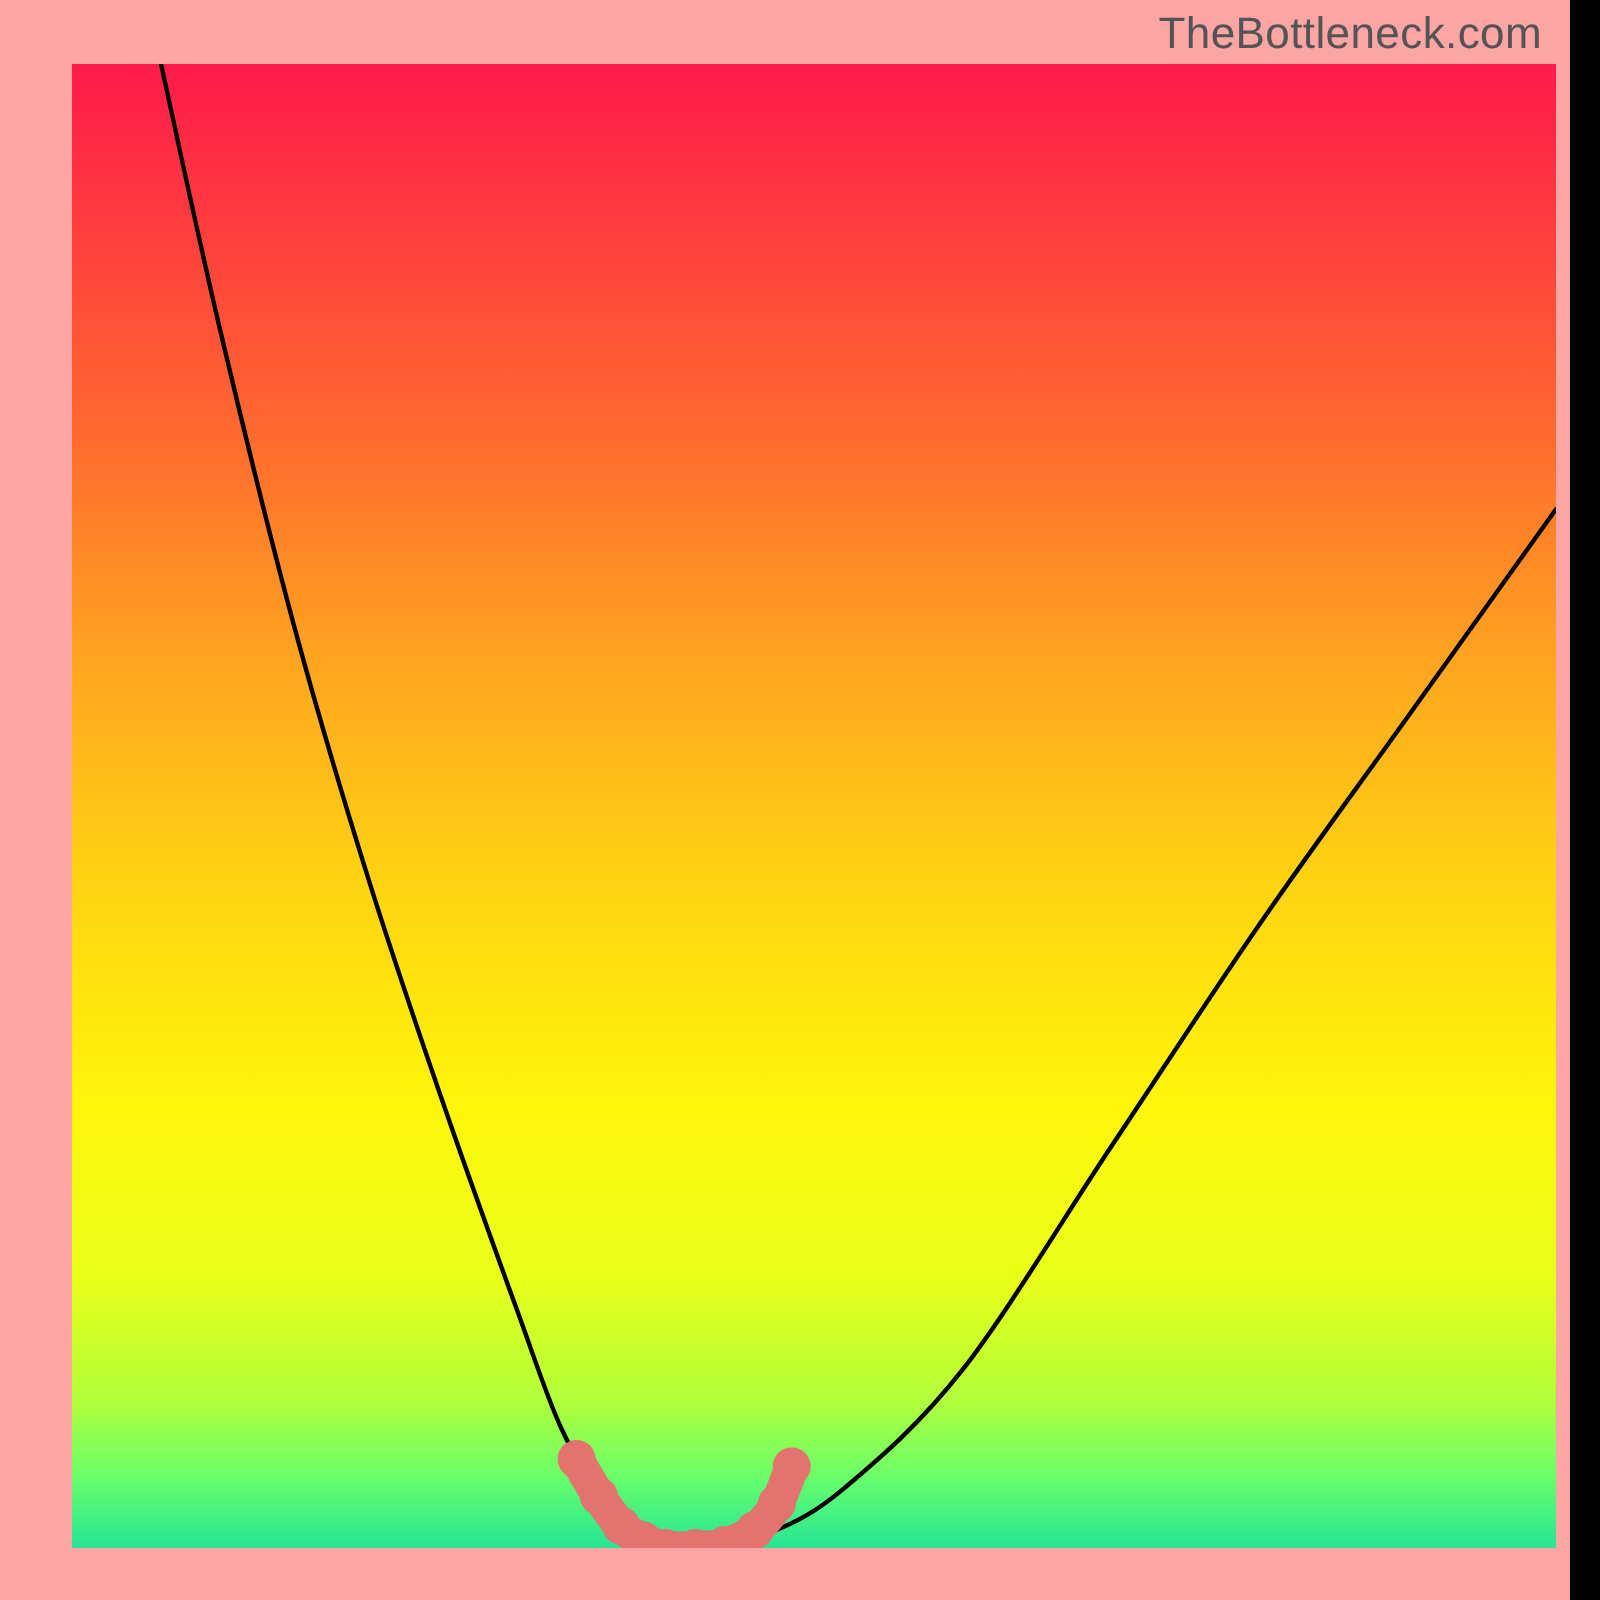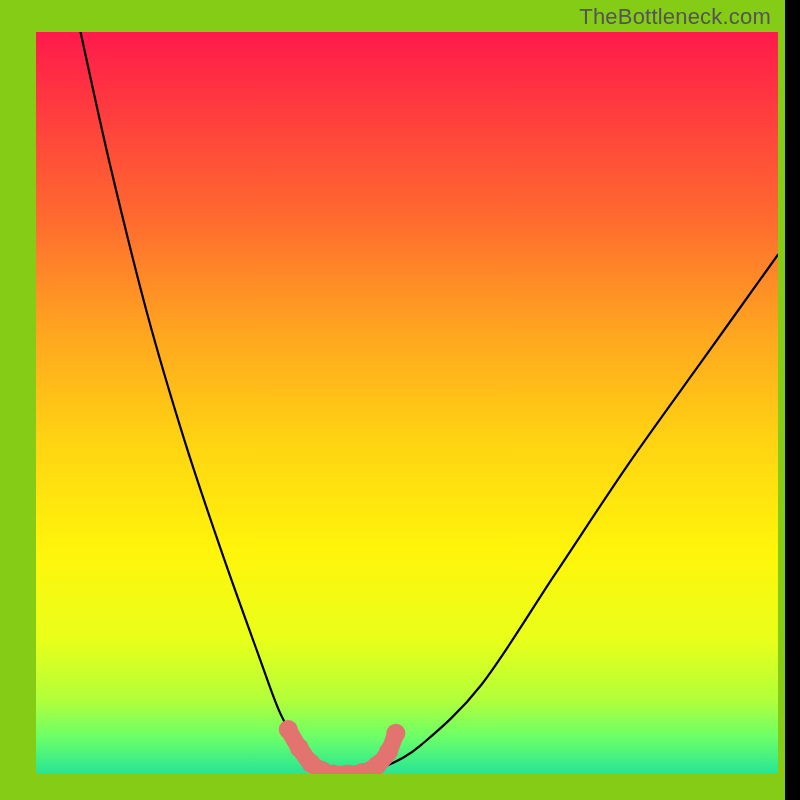--- a/index.html
+++ b/index.html
@@ -8,21 +8,21 @@
     width: 800px;
     height: 800px;
     background: #000;
     overflow: hidden;
     font-family: Arial, Helvetica, sans-serif;
   }
   .frame {
     position: absolute;
     left: 0; top: 0;
     width: 785px; height: 800px;
-    background: #84cc16;
+    background: #fca5a5;
   }
   .watermark {
     position: absolute;
     top: 4px;
     right: 14px;
     font-size: 22px;
     font-weight: 500;
     color: #545454;
     letter-spacing: 0.2px;
     user-select: none;

